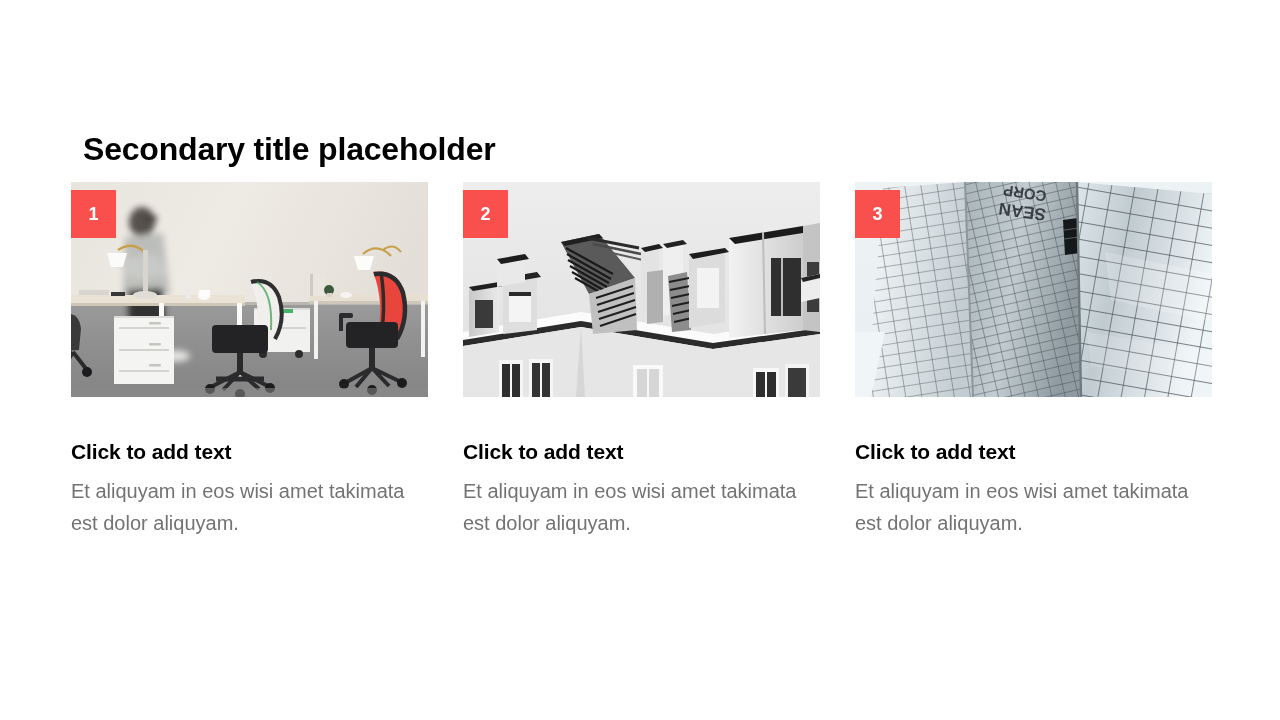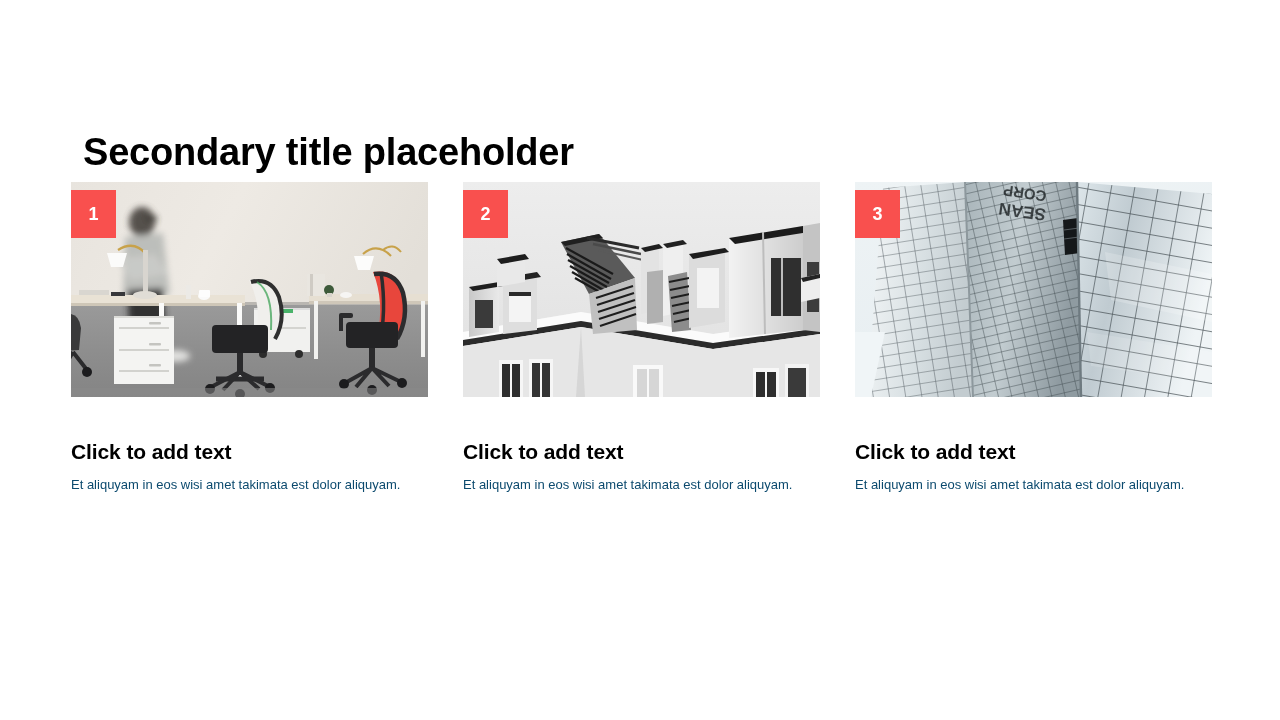--- a/index.html
+++ b/index.html
@@ -21,21 +21,21 @@
     width: 1280px;
     height: 720px;
     background: #ffffff;
   }
 
   
   .slide-title {
     position: absolute;
     left: 83px;
     top: 130px;
-    font-size: 38px;
+    font-size: 32px;
     font-weight: bold;
     color: #000000;
     letter-spacing: -0.2px;
     line-height: 1.2;
     white-space: nowrap;
   }
 
   
   .cards {
     position: absolute;
@@ -88,22 +88,22 @@
   }
   .card-heading {
     font-size: 21px;
     font-weight: bold;
     color: #000000;
     margin: 0 0 11px 0;
     line-height: 1.15;
     letter-spacing: -0.1px;
   }
   .card-text {
-    font-size: 13px;
-    color: #0c4a6e;
+    font-size: 20px;
+    color: #737373;
     margin: 0;
     line-height: 1.6;
     max-width: 345px;
   }
 </style>
 </head>
 <body>
 
 <div class="slide">
 

